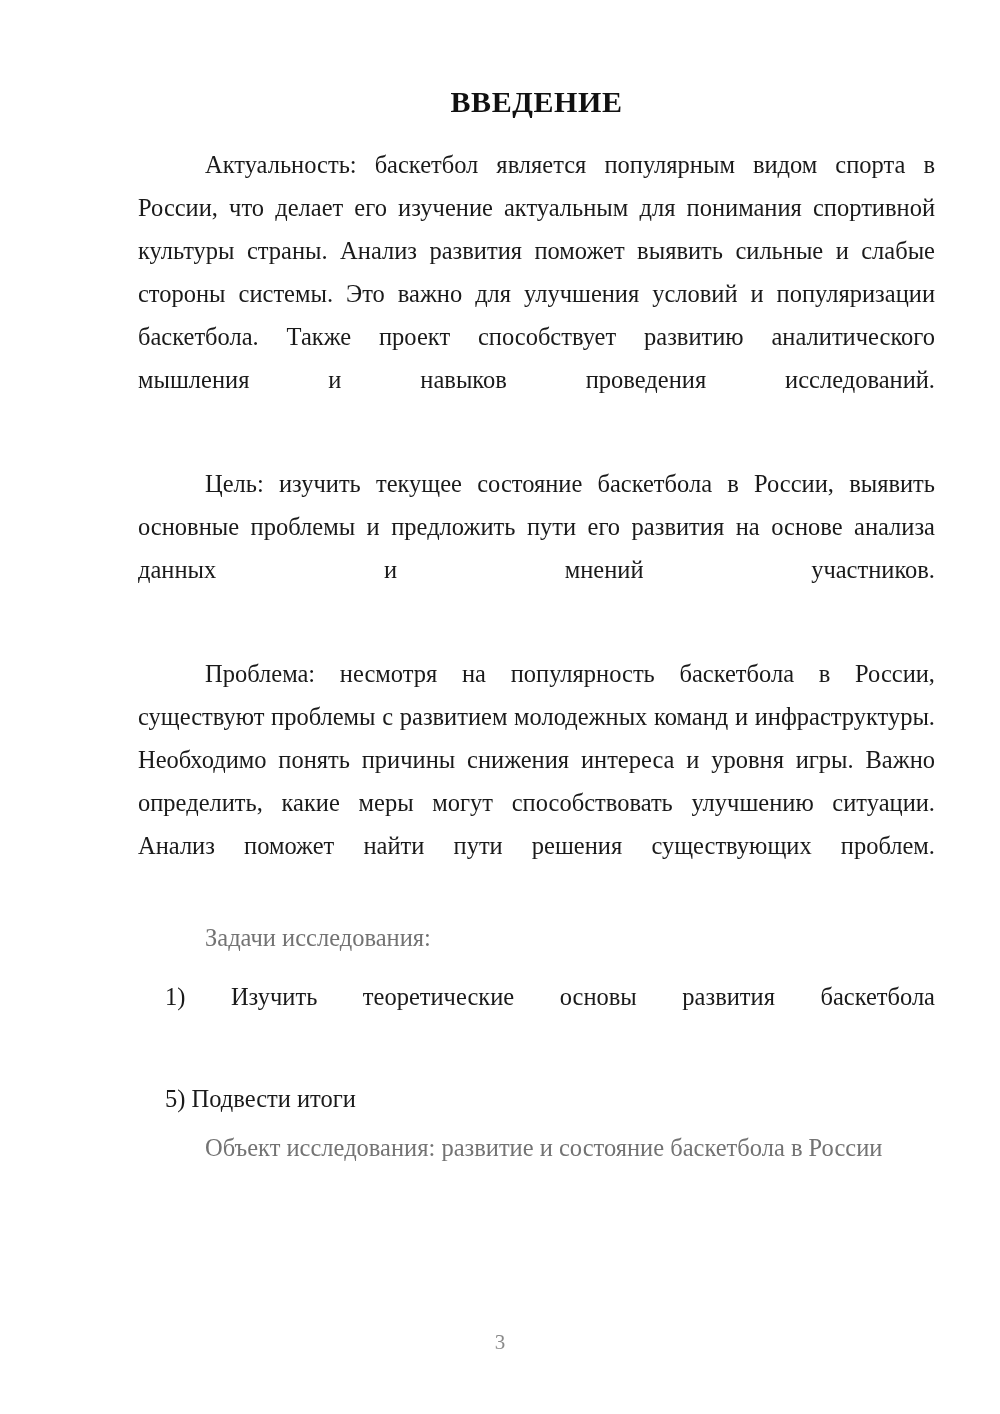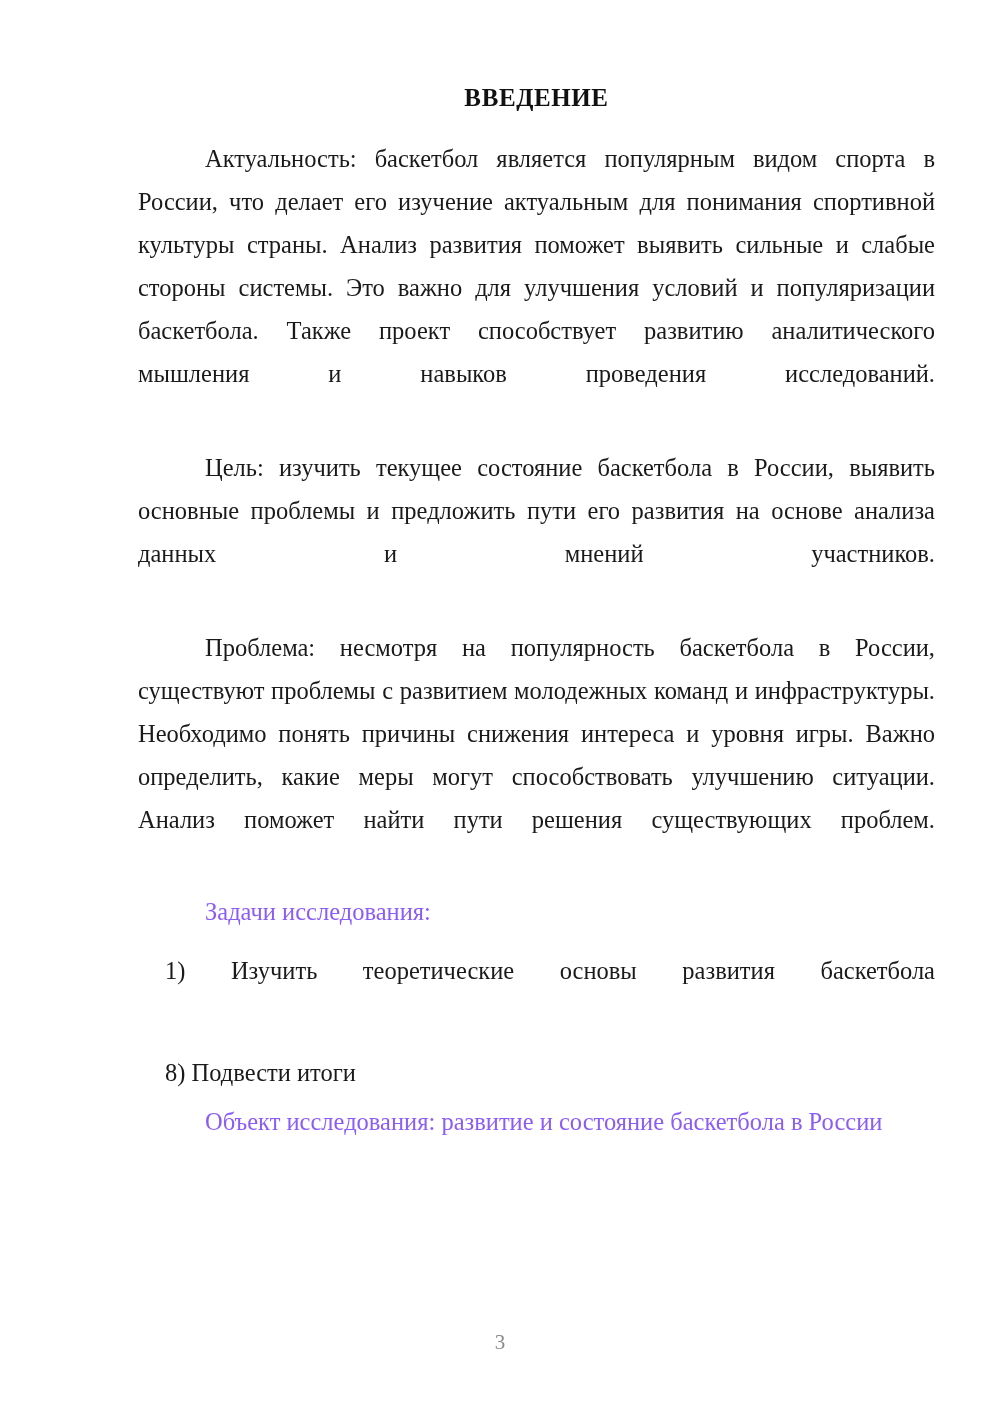--- a/index.html
+++ b/index.html
@@ -21,35 +21,35 @@
   }
 
   .content {
     position: absolute;
     left: 138px;
     top: 82px;
     width: 797px;
   }
 
   .doc-title {
-    font-size: 25px;
+    font-size: 30px;
     font-weight: bold;
     text-align: center;
     letter-spacing: 0.6px;
     margin: 0 0 22px 0;
     line-height: 1.3;
     color: #111111;
   }
 
   .para {
     font-size: 24.5px;
     line-height: 43px;
     text-align: justify;
     text-indent: 67px;
-    margin: 8px 0 6px 0;
+    margin: 18px 0 6px 0;
     text-justify: inter-word;
     color: #1a1a1a;
     hyphens: none;
   }
 
   .para:after {
     content: "";
     display: inline-block;
     width: 100%;
   }
@@ -70,21 +70,21 @@
   }
 
   .list-item.nojust:after { content: none; }
 
   .plain-line {
     font-size: 24.5px;
     line-height: 43px;
     text-indent: 67px;
     text-align: left;
     margin: 0 0 6px 0;
-    color: #8b5cf6;
+    color: #737373;
   }
 
   .page-number {
     position: absolute;
     left: 0;
     right: 0;
     top: 1330px;
     text-align: center;
     font-size: 21px;
     color: #8a8a8a;
@@ -106,21 +106,21 @@
 
     <p class="para">Проблема: несмотря на популярность баскетбола в России, существуют проблемы с развитием молодежных команд и инфраструктуры. Необходимо понять причины снижения интереса и уровня игры. Важно определить, какие меры могут способствовать улучшению ситуации. Анализ поможет найти пути решения существующих проблем.</p>
 
     <p class="plain-line">Задачи исследования:</p>
 
     <p class="list-item">1) Изучить теоретические основы развития баскетбола</p>
 
 
 
 
-    <p class="list-item nojust">8) Подвести итоги</p>
+    <p class="list-item nojust">5) Подвести итоги</p>
 
     <p class="plain-line">Объект исследования: развитие и состояние баскетбола в России</p>
 
   </div>
 
   <div class="page-number">3</div>
 
 </div>
 
 </body></html>

